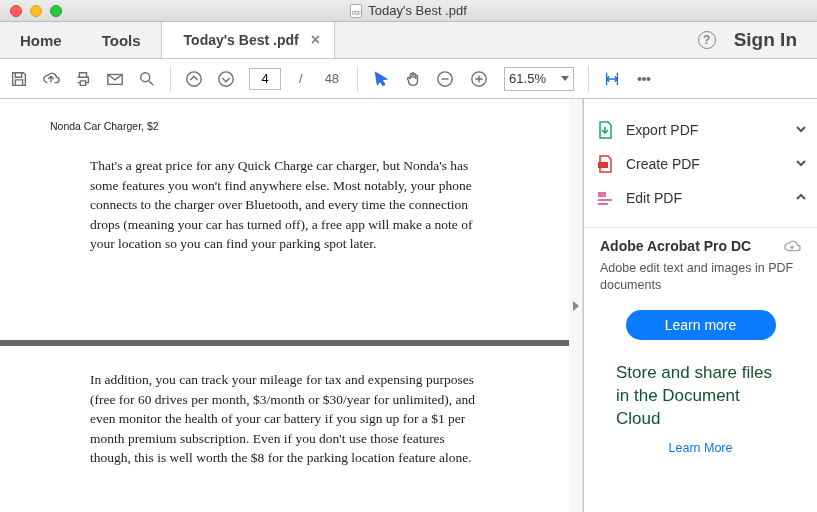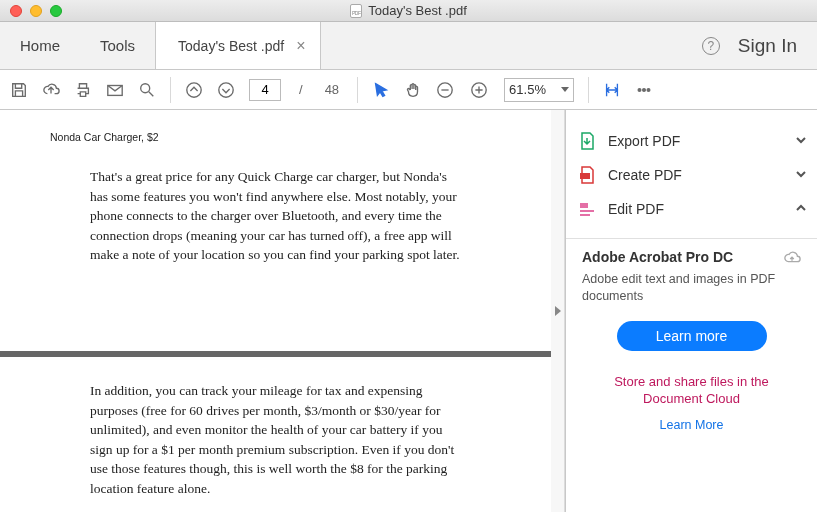--- a/index.html
+++ b/index.html
@@ -32,25 +32,26 @@
 .title {
   position: absolute; left: 0; right: 0;
   text-align: center; font-size: 13px; color: #3a3a3a;
   pointer-events: none;
   display: flex; justify-content: center; align-items: center; gap: 6px;
 }
 .title .doc-icon { width: 12px; height: 14px; background: #fff; border: 1px solid #aaa; border-radius: 2px; position: relative; }
 .title .doc-icon::after { content: "PDF"; font-size: 5px; color: #888; position: absolute; bottom: 1px; left: 0; right: 0; text-align: center; letter-spacing: -0.5px; }
 
 .tabbar {
-  height: 48px;
+  height: 37px;
   background: #f2f2f2;
   border-bottom: 1px solid #c8c8c8;
   display: flex; align-items: stretch;
   font-size: 15px;
+  font-weight: bold;
 }
 .tabbar .tabitem {
   padding: 0 20px; display: flex; align-items: center; color: #444; cursor: pointer;
 }
 .tabbar .doctab {
   background: #fff; border-right: 1px solid #c8c8c8; border-left: 1px solid #c8c8c8; display: flex; align-items: center; padding: 0 14px 0 22px; color: #444; font-size: 14px;
 }
 .tabbar .doctab .xclose { margin-left: 12px; color: #888; font-size: 16px; cursor: pointer; }
 .tabbar .spacer { flex: 1; }
 .tabbar .right { display: flex; align-items: center; gap: 18px; padding-right: 20px; }
@@ -84,21 +85,21 @@
 .page {
   background: #fff; margin: 0; padding: 20px 50px 40px 50px;
   font-family: Georgia, "Times New Roman", serif;
   color: #222; font-size: 13.5px; line-height: 1.45;
 }
 .page .product { font-family: Arial, sans-serif; font-size: 10.5px; letter-spacing: 0px; color: #222; margin-bottom: 22px; }
 .page p { margin: 0 0 16px 0; padding-left: 40px; padding-right: 40px; }
 .divider { height: 6px; background: #666; margin: 30px 0 24px 0; }
 
 .rightpanel {
-  width: 252px; border-left: 1px solid #c8c8c8; background: #fff; display: flex; flex-direction: column;
+  width: 234px; border-left: 1px solid #c8c8c8; background: #fff; display: flex; flex-direction: column;
 }
 .collapse-handle {
   width: 14px; border-right: 1px solid #dcdcdc;
   display: flex; align-items: center; justify-content: center;
   background: #f7f7f7; cursor: pointer;
 }
 .collapse-handle .tri { width: 0; height: 0; border-top: 5px solid transparent; border-bottom: 5px solid transparent; border-left: 6px solid #888; }
 
 .tools-list { padding: 14px 10px 6px 10px; }
 .tool-row { display: flex; align-items: center; height: 34px; cursor: pointer; }
@@ -112,21 +113,21 @@
 .promo { padding: 0 16px; }
 .promo-head { display: flex; align-items: flex-start; justify-content: space-between; }
 .promo h3 { font-size: 14px; font-weight: 600; margin-bottom: 6px; }
 .promo p { font-size: 12.5px; color: #555; line-height: 1.35; }
 .cloud-icon { color: #999; }
 .cloud-icon svg { width: 18px; height: 18px; stroke: #aaa; fill: none; stroke-width: 1.5; }
 .learnbtn {
   display: block; margin: 16px auto; width: 150px; height: 30px; line-height: 30px;
   background: #0b7cff; color: #fff; font-size: 14px; border-radius: 16px; text-align: center; cursor: pointer; border: none;
 }
-.storeshare { text-align: center; font-size: 13px; color: #be185d; line-height: 1.35; padding: 6px 16px 2px 16px; }
+.storeshare { text-align: left; font-size: 17px; color: #14532d; line-height: 1.35; padding: 6px 16px 2px 16px; }
 .learnlink { text-align: center; font-size: 12.5px; color: #1373e6; margin-top: 8px; cursor: pointer; }
 </style>
 </head>
 <body>
 
 <div class="titlebar">
   <div class="traffic">
     <div class="tl red"></div>
     <div class="tl yel"></div>
     <div class="tl grn"></div>

